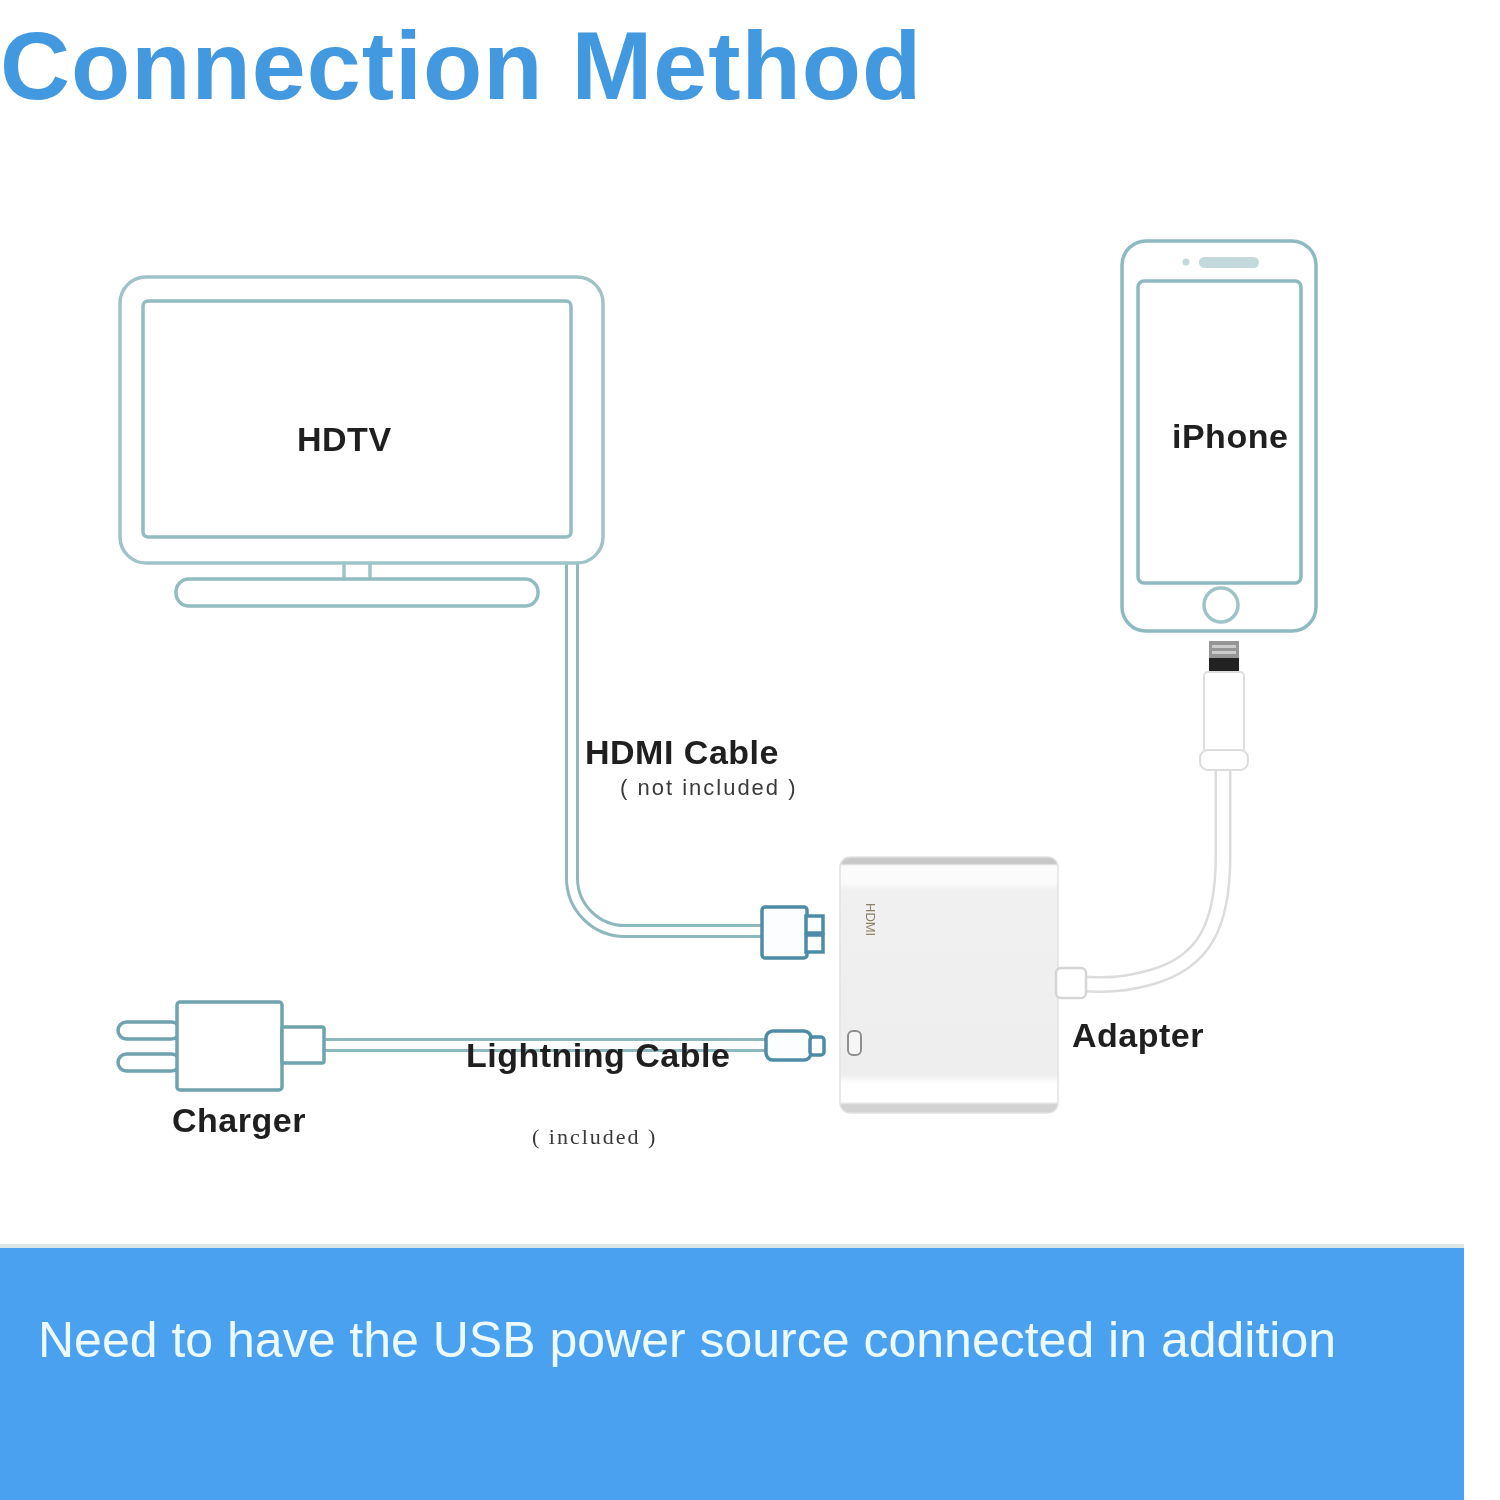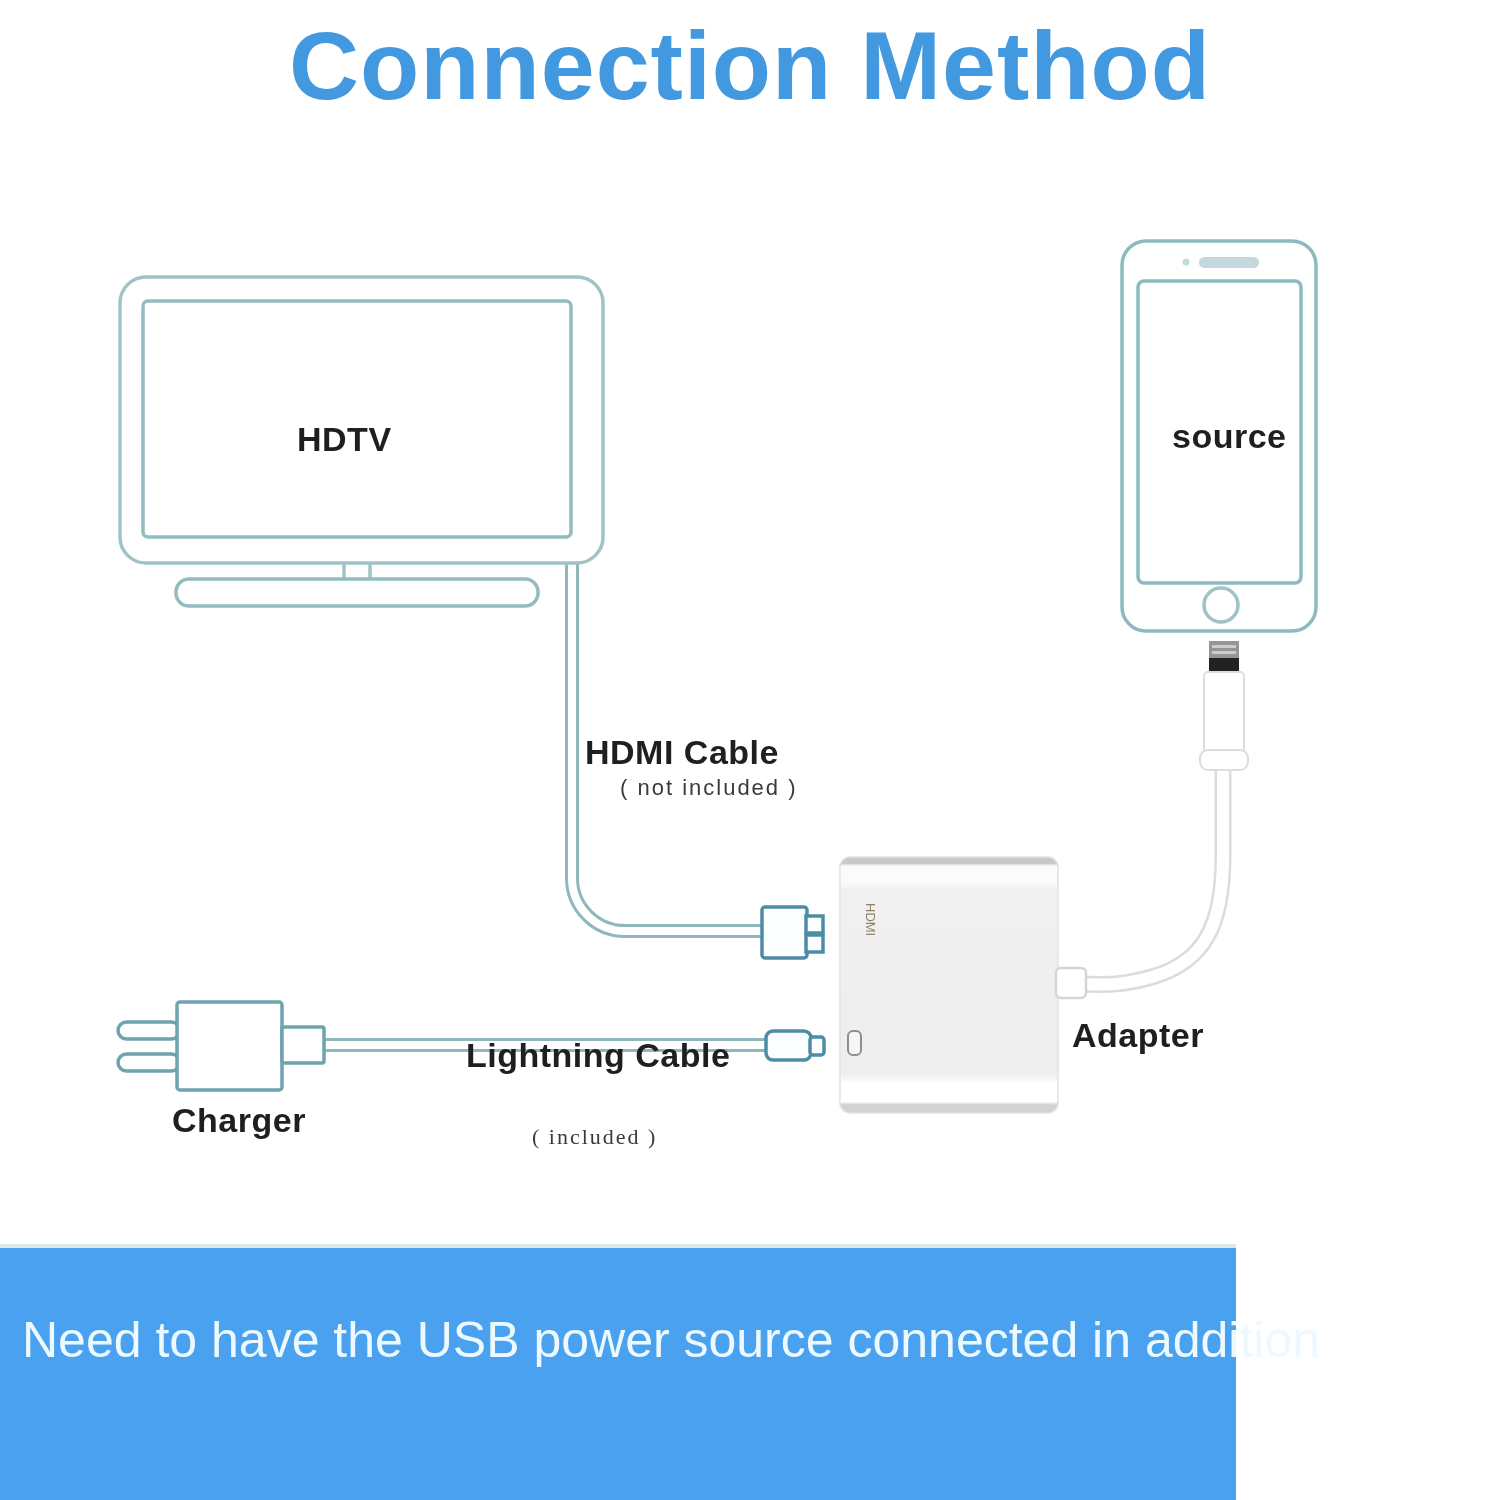--- a/index.html
+++ b/index.html
@@ -2,36 +2,36 @@
 <html><head>
 <meta charset="utf-8">
 <style>
   html,body{margin:0;padding:0;background:#ffffff;}
   .canvas{
     position:relative;width:1500px;height:1500px;background:#ffffff;
     font-family:"Liberation Sans", sans-serif;overflow:hidden;
   }
   .title{
     position:absolute;top:10px;left:0;width:100%;margin:0;
-    text-align:center;font-size:97px;font-weight:700;letter-spacing:1px;
+    text-align:left;font-size:97px;font-weight:700;letter-spacing:1px;
     color:#4399e0;
   }
   .diagram-svg{position:absolute;left:0;top:0;}
   .lbl{
     position:absolute;font-weight:700;font-size:34px;color:#1f1f1f;
     white-space:nowrap;letter-spacing:0.5px;
   }
   .note{
     position:absolute;font-weight:400;font-size:22px;color:#3a3a3a;
     white-space:nowrap;letter-spacing:2px;margin-left:40px;
   }
   .banner{
-    position:absolute;left:0;top:1244px;width:1236px;height:256px;
+    position:absolute;left:0;top:1244px;width:1464px;height:256px;
     box-sizing:border-box;background:#4aa1ef;border-top:4px solid #dde7e6;
-    padding:54px 38px 0 22px;
+    padding:54px 38px 0 38px;
   }
   .banner-line{
     font-size:50px;line-height:77px;color:#ecfaff;font-weight:400;
     white-space:nowrap;
   }
 </style>
 </head>
 <body>
 
 <div class="canvas">
@@ -111,21 +111,21 @@
       <rect x="1212" y="651" width="24" height="3" fill="#cccccc"></rect>
       <rect x="1209" y="658" width="30" height="14" fill="#222222"></rect>
       <rect x="1204" y="672" width="40" height="80" rx="4" fill="#ffffff" stroke="#dddddd" stroke-width="2"></rect>
       <rect x="1200" y="750" width="48" height="20" rx="8" fill="#ffffff" stroke="#dddddd" stroke-width="2"></rect>
       <rect x="1056" y="968" width="30" height="30" rx="5" fill="#ffffff" stroke="#d5d5d5" stroke-width="2.5"></rect>
     </g>
   </svg>
 
   <div class="lbl" style="left:297px;top:420px;">HDTV</div>
 
-  <div class="lbl" style="left:1172px;top:417px;">source</div>
+  <div class="lbl" style="left:1172px;top:417px;">iPhone</div>
 
   <div class="lbl" style="left:585px;top:733px;">HDMI Cable</div>
   <div class="note" style="left:580px;top:775px;">( not included )</div>
 
   <div class="lbl" style="left:466px;top:1036px;">Lightning Cable</div>
   <div class="note" style="left:492px;top:1124px;font-family:Liberation Serif, serif;">( included )</div>
 
   <div class="lbl" style="left:172px;top:1101px;">Charger</div>
 
   <div class="lbl" style="left:1072px;top:1016px;">Adapter</div>

